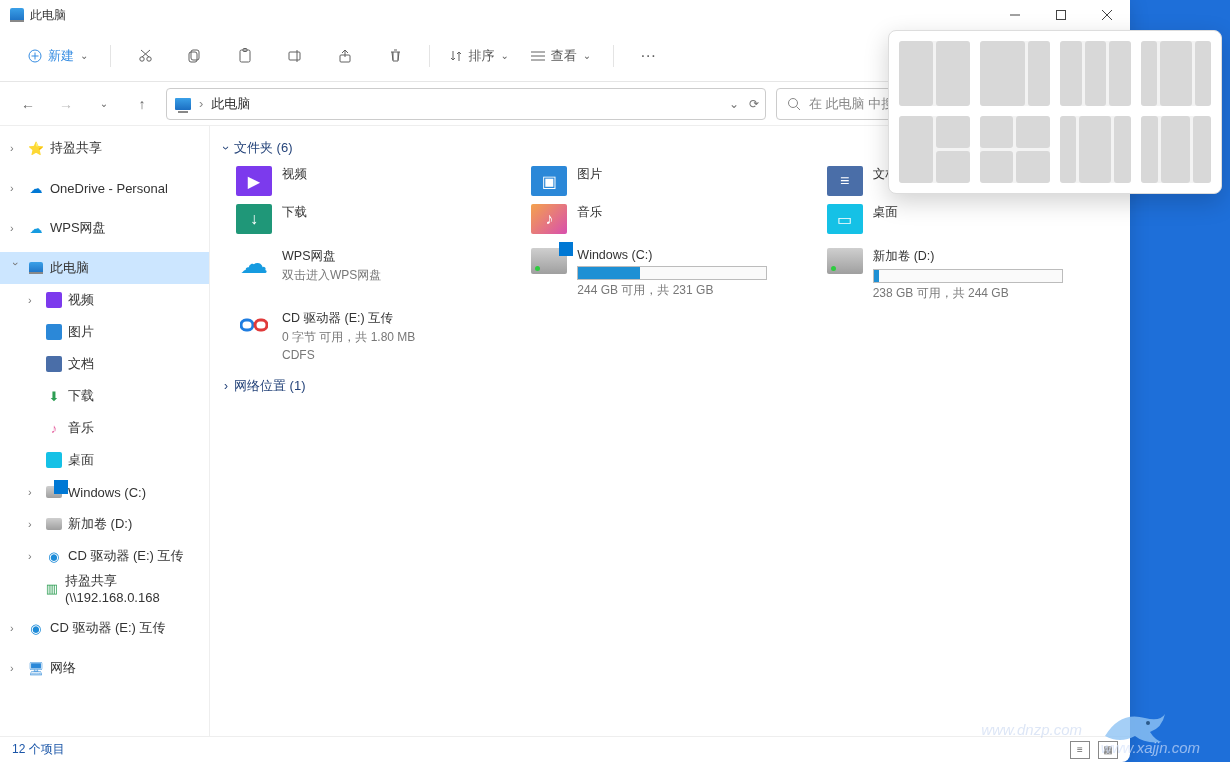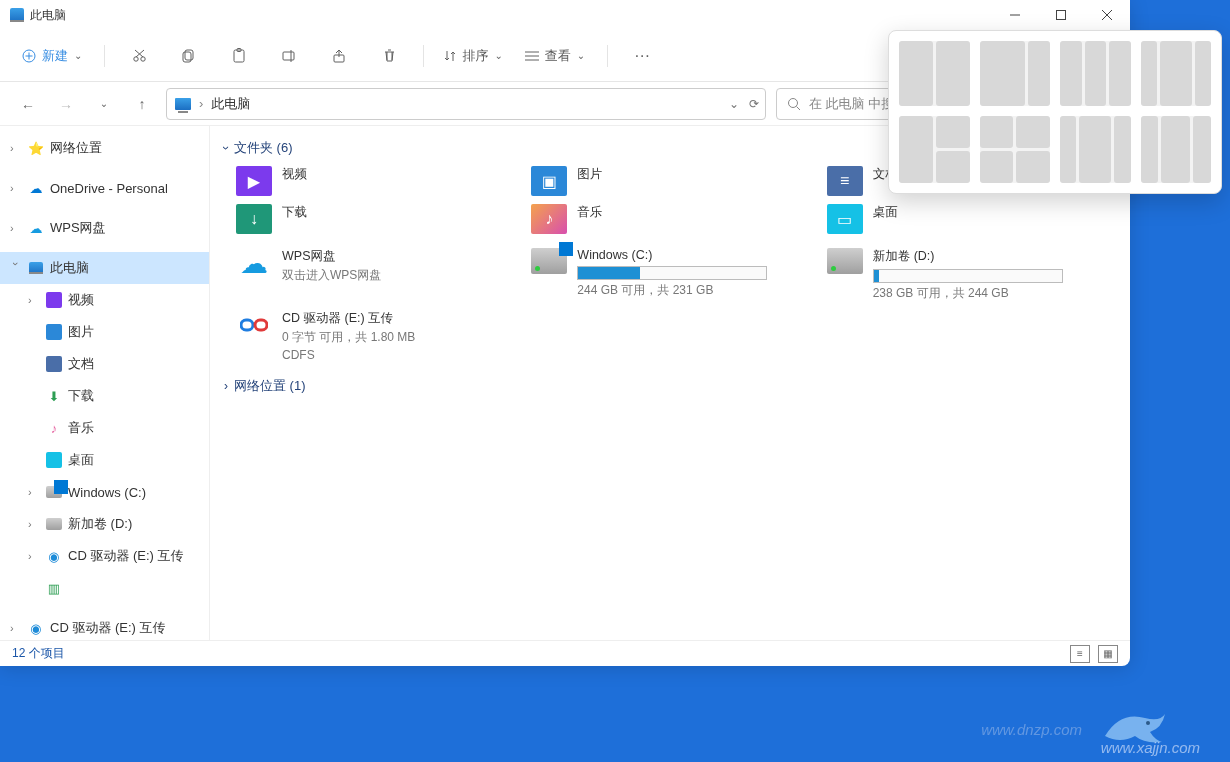--- a/index.html
+++ b/index.html
@@ -1,26 +1,26 @@
 <!DOCTYPE html>
 <html><head>
 <meta charset="utf-8">
 <style>
   * { box-sizing: border-box; margin: 0; padding: 0; font-family: "Segoe UI", "Microsoft YaHei", sans-serif; }
   body { width: 1230px; height: 762px; background: #1e6fd9; overflow: hidden; position: relative; }
-  .window { position: absolute; top: 0; left: 0; width: 1130px; height: 666px; background: #fff; border-radius: 0 0 8px 0; display: flex; flex-direction: column; box-shadow: 0 2px 20px rgba(0,0,0,0.15);}
+  .window { position: absolute; top: 0; left: 0; width: 1130px; height: 762px; background: #fff; border-radius: 0 0 8px 0; display: flex; flex-direction: column; box-shadow: 0 2px 20px rgba(0,0,0,0.15);}
   
   .titlebar { height: 30px; display: flex; align-items: center; justify-content: space-between; padding-left: 10px; }
   .titlebar-left { display: flex; align-items: center; gap: 6px; font-size: 12px; color: #333; }
   .title-ico { width: 14px; height: 14px; background: linear-gradient(#3aa0e8,#1b6ec2); border-radius: 2px; position: relative;}
   .title-ico::after { content:""; position:absolute; bottom:0; left:0; right:0; height:2px; background:#888;}
   .win-controls { display: flex; }
   .win-btn { width: 46px; height: 30px; display: flex; align-items: center; justify-content: center; font-size: 12px; color:#444;}
   
-  .toolbar { height: 52px; border-bottom: 1px solid #e6e6e6; display:flex; align-items:center; padding:0 14px; gap: 10px; color:#5a5a5a;}
+  .toolbar { height: 52px; border-bottom: 1px solid #e6e6e6; display:flex; align-items:center; padding:0 20px; gap: 10px; color:#5a5a5a;}
   .tb-new { display:flex; align-items:center; gap:6px; padding:4px 8px; border-radius:4px; color:#378de2; font-size:13px;}
   .tb-sep { width:1px; height:22px; background:#e4e4e4; margin:0 4px;}
   .tb-icon-btn { width:40px; height:32px; display:flex; align-items:center; justify-content:center; color:#606060;}
   .tb-lbl { font-size:13px; display:flex; align-items:center; gap:6px; padding:0 6px;}
   .chev { font-size:10px; color:#666;}
   
   .addr-row { height:44px; display:flex; align-items:center; padding:0 14px; gap:10px; border-bottom:1px solid #eee;}
   .nav-btn { width:28px; height:28px; display:flex; align-items:center; justify-content:center; color:#666; font-size:14px;}
   .nav-btn.disabled { color:#bbb; }
   .addr-box { flex:1; height:32px; border:1px solid #ccc; border-radius:4px; display:flex; align-items:center; padding:0 8px; gap:8px; font-size:13px; color:#333; position:relative;}
@@ -191,21 +191,21 @@
       <span>在 此电脑 中搜</span>
     </div>
   </div>
 
   <div class="body">
 
     <div class="sidebar">
       <div class="sb-item">
           <span class="arr">›</span>
           <span class="sb-ico">⭐</span>
-          <span>网络位置</span>
+          <span>持盈共享</span>
         </div>
       <div style="height:8px"></div>
       <div class="sb-item">
           <span class="arr">›</span>
           <span class="sb-ico" style="color:#0078d4">☁</span>
           <span>OneDrive - Personal</span>
         </div>
       <div style="height:8px"></div>
       <div class="sb-item">
           <span class="arr">›</span>
@@ -265,20 +265,21 @@
           <span>新加卷 (D:)</span>
         </div>
       <div class="sb-item ind2">
           <span class="arr">›</span>
           <span class="sb-ico" style="color:#1d8bd8">◉</span>
           <span>CD 驱动器 (E:) 互传</span>
         </div>
       <div class="sb-item ind2">
           <span class="arr" style="visibility:hidden">›</span>
           <span class="sb-ico" style="color:#2e9e54">▥</span>
+          <span>持盈共享 (\\192.168.0.168</span>
         </div>
       <div style="height:8px"></div>
       <div class="sb-item">
           <span class="arr">›</span>
           <span class="sb-ico" style="color:#1d8bd8">◉</span>
           <span>CD 驱动器 (E:) 互传</span>
         </div>
       <div style="height:8px"></div>
       <div class="sb-item">
           <span class="arr">›</span>

